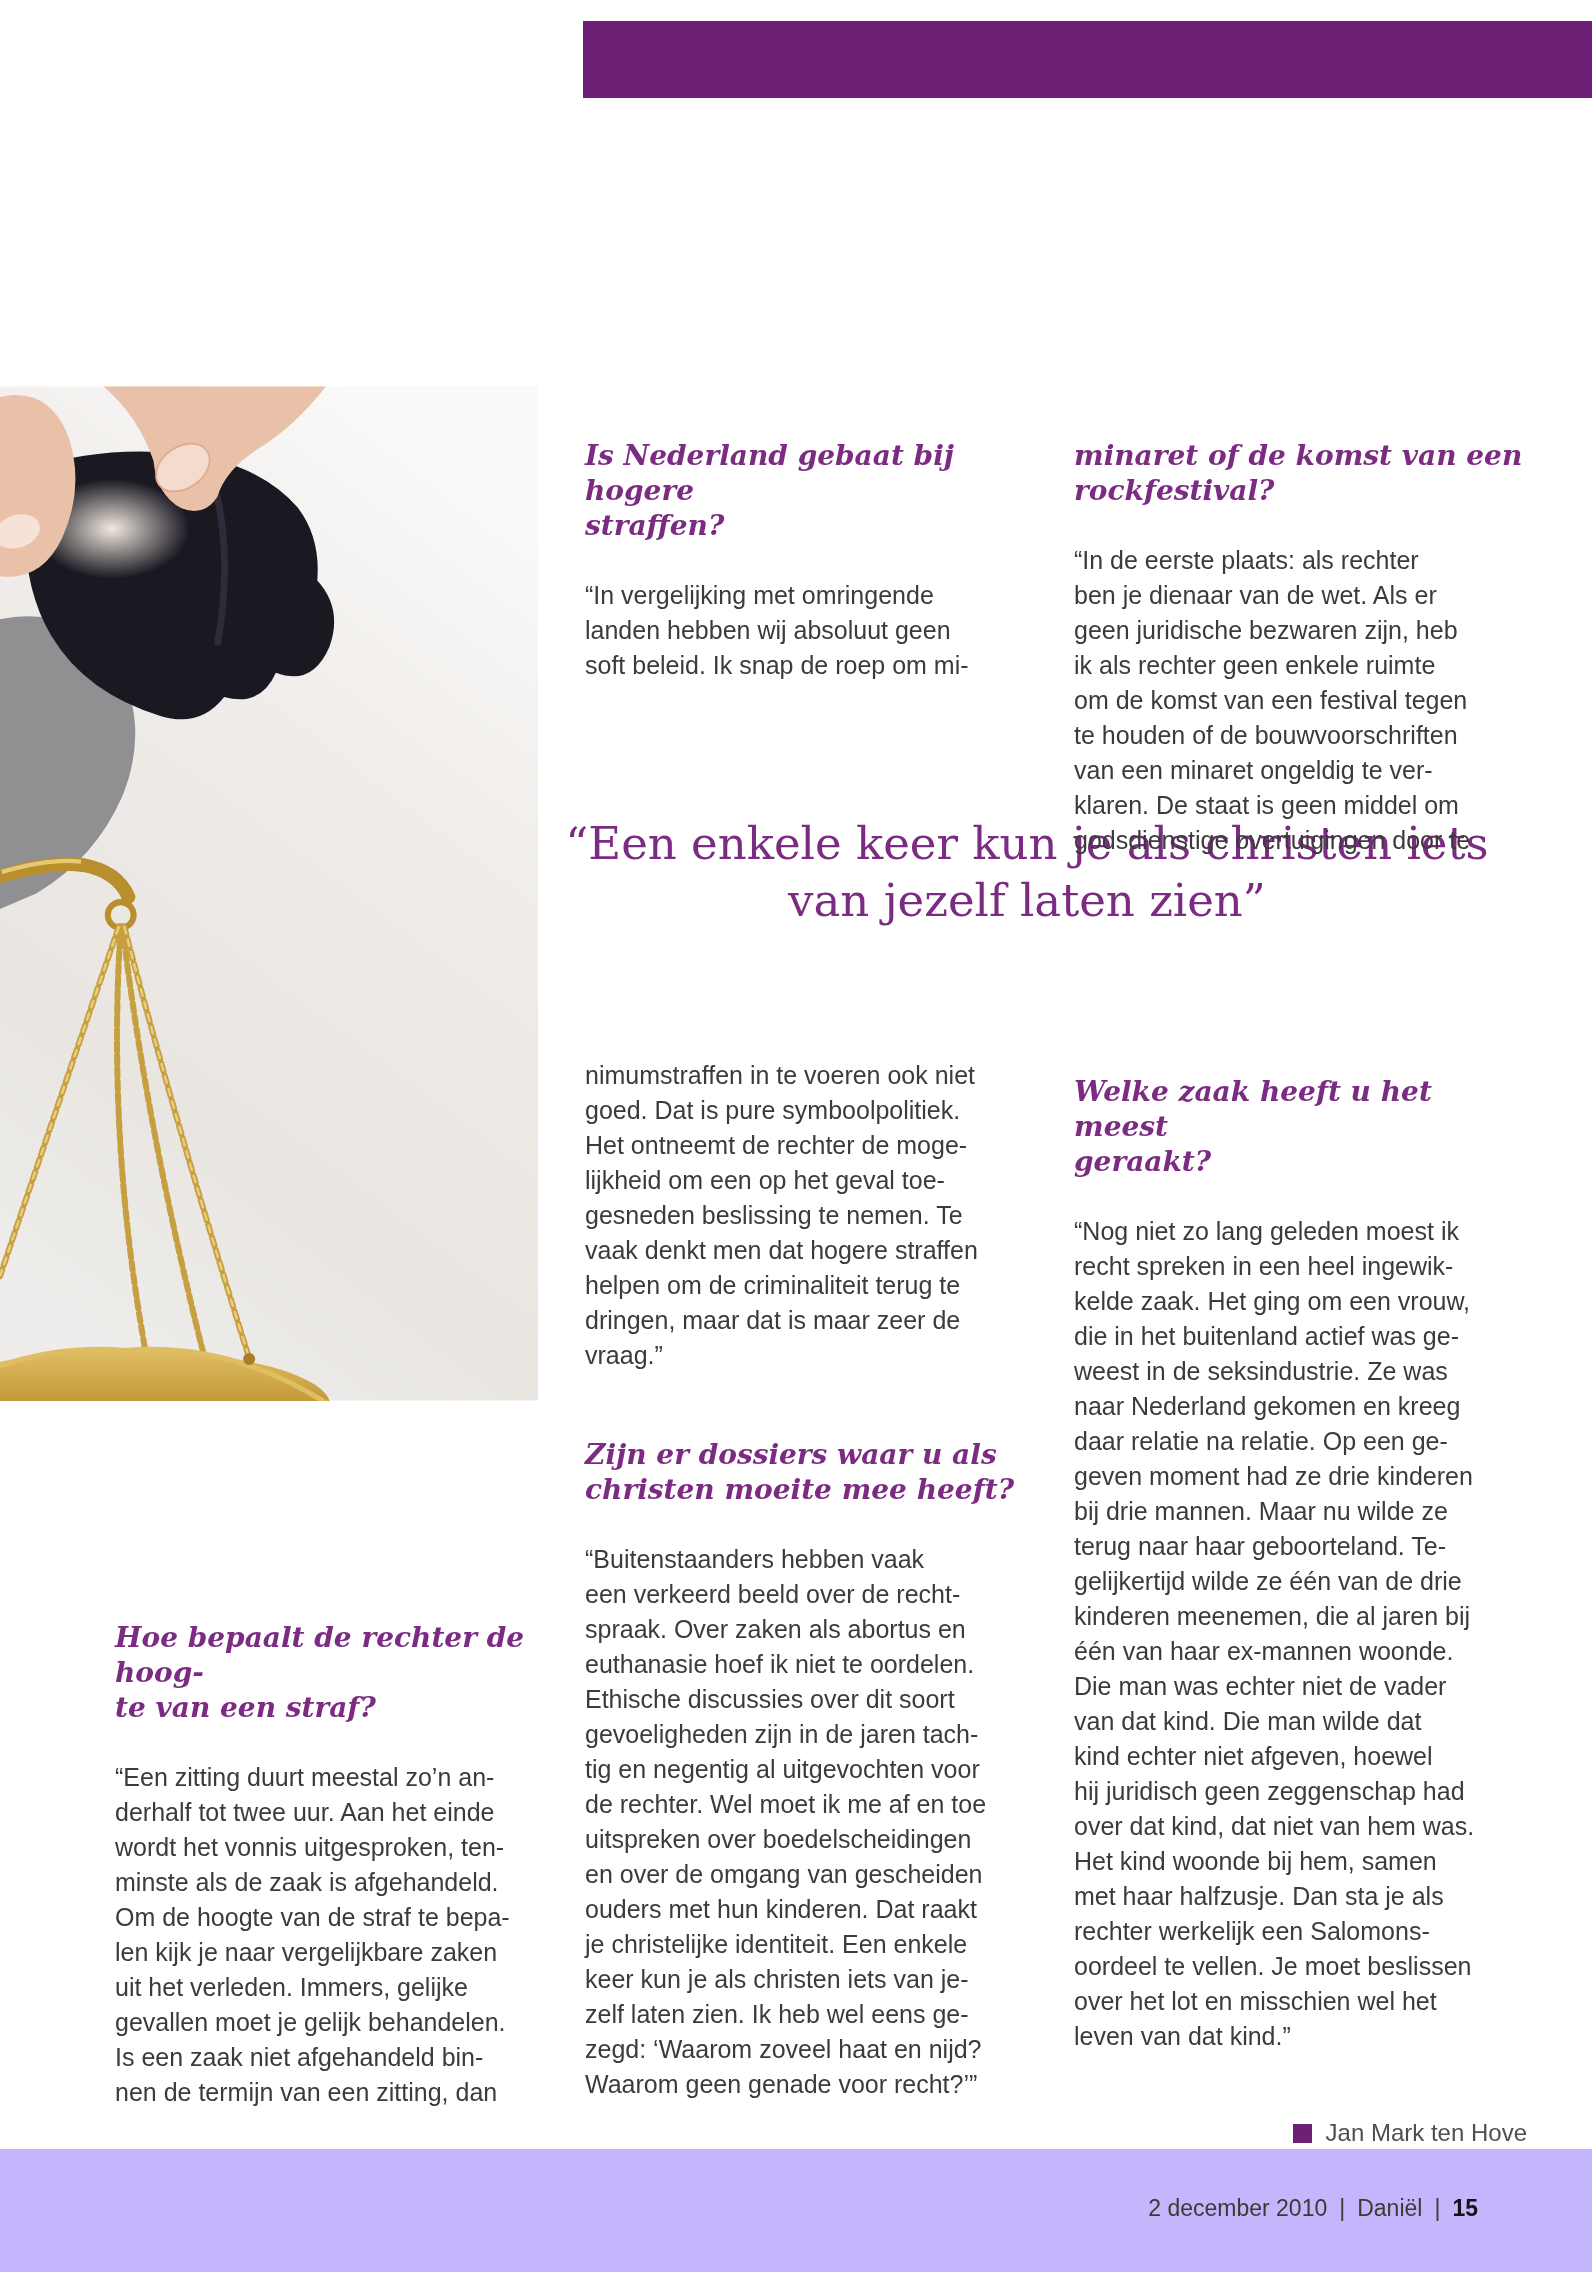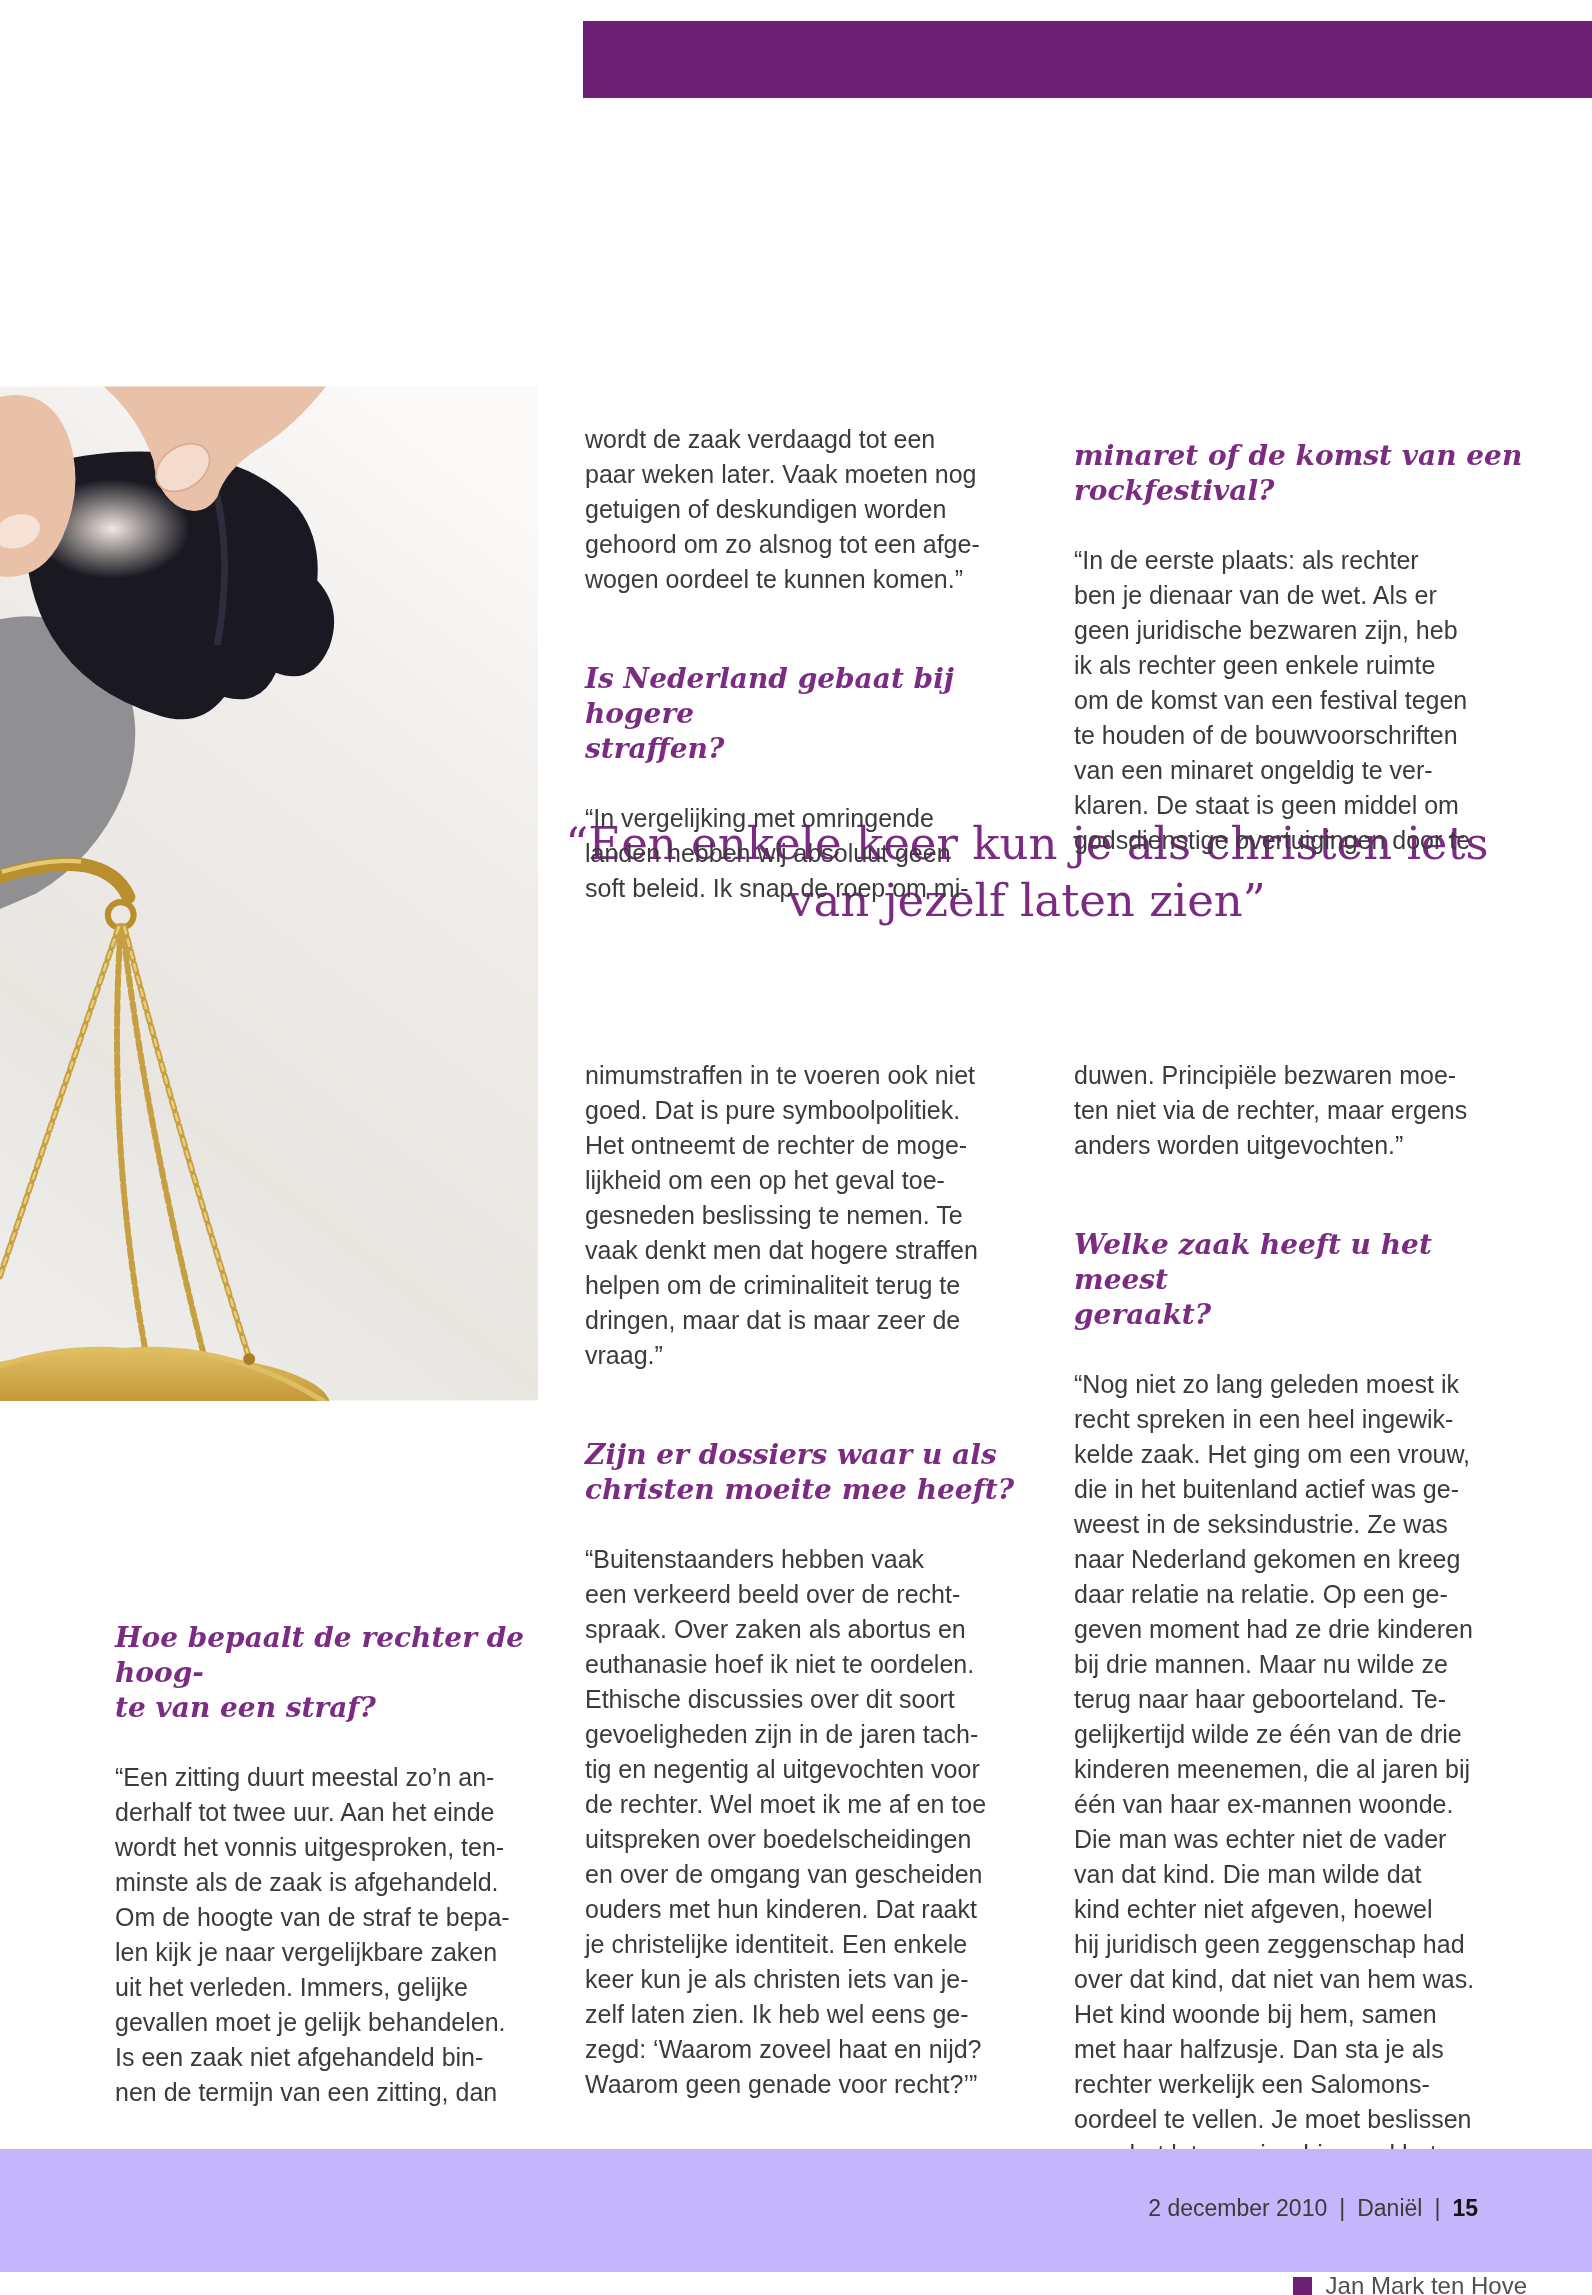--- a/index.html
+++ b/index.html
@@ -144,25 +144,20 @@
 minste als de zaak is afgehandeld.
 Om de hoogte van de straf te bepa-
 len kijk je naar vergelijkbare zaken
 uit het verleden. Immers, gelijke
 gevallen moet je gelijk behandelen.
 Is een zaak niet afgehandeld bin-
 nen de termijn van een zitting, dan</p>
 </section>
 
 <section class="col col-mid-top">
-  <p class="body-text">wordt de zaak verdaagd tot een
-paar weken later. Vaak moeten nog
-getuigen of deskundigen worden
-gehoord om zo alsnog tot een afge-
-wogen oordeel te kunnen komen.”</p>
   <h3 class="q-heading">Is Nederland gebaat bij hogere
 straffen?</h3>
   <p class="body-text">“In vergelijking met omringende
 landen hebben wij absoluut geen
 soft beleid. Ik snap de roep om mi-</p>
 </section>
 
 <section class="col col-right-top">
   <h3 class="q-heading">minaret of de komst van een
 rockfestival?</h3>
@@ -204,23 +199,20 @@
 keer kun je als christen iets van je-
 zelf laten zien. Ik heb wel eens ge-
 zegd: ‘Waarom zoveel haat en nijd?
 Waarom geen genade voor recht?’”</p>
   <h3 class="q-heading">Hoe zou u bijvoorbeeld oor-
 delen over, om maar wat te
 noemen, de bouw van een</h3>
 </section>
 
 <section class="col col-right-bottom">
-  <p class="body-text">duwen. Principiële bezwaren moe-
-ten niet via de rechter, maar ergens
-anders worden uitgevochten.”</p>
   <h3 class="q-heading">Welke zaak heeft u het meest
 geraakt?</h3>
   <p class="body-text">“Nog niet zo lang geleden moest ik
 recht spreken in een heel ingewik-
 kelde zaak. Het ging om een vrouw,
 die in het buitenland actief was ge-
 weest in de seksindustrie. Ze was
 naar Nederland gekomen en kreeg
 daar relatie na relatie. Op een ge-
 geven moment had ze drie kinderen

